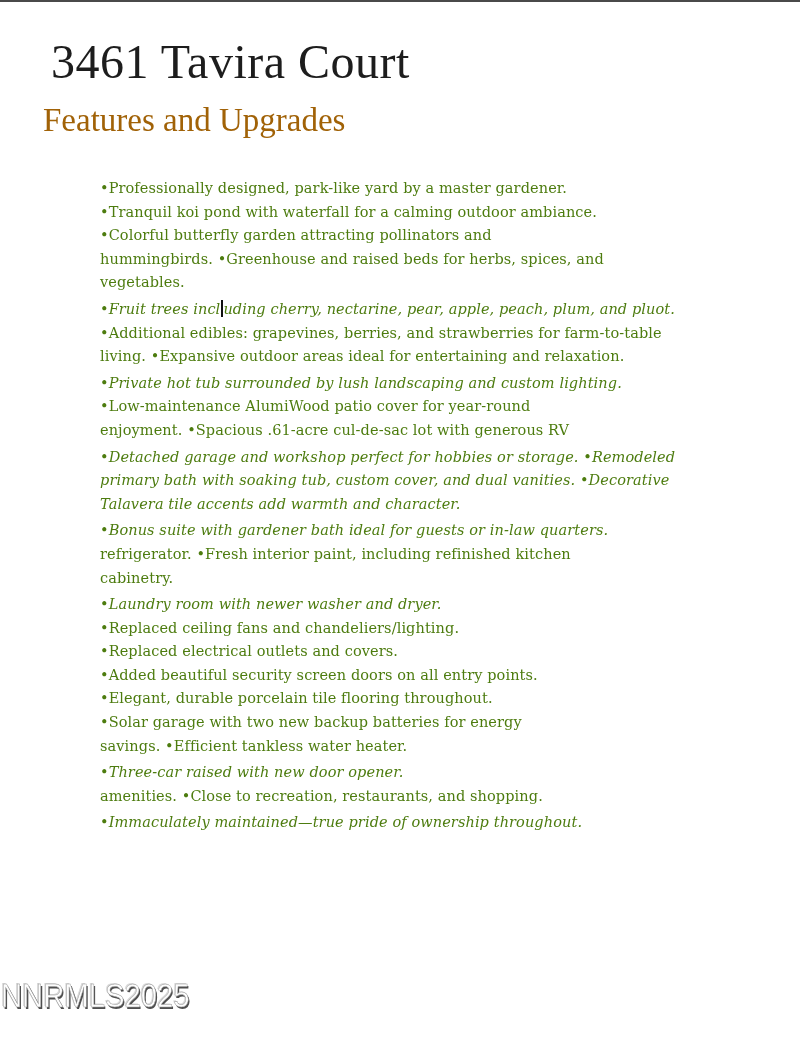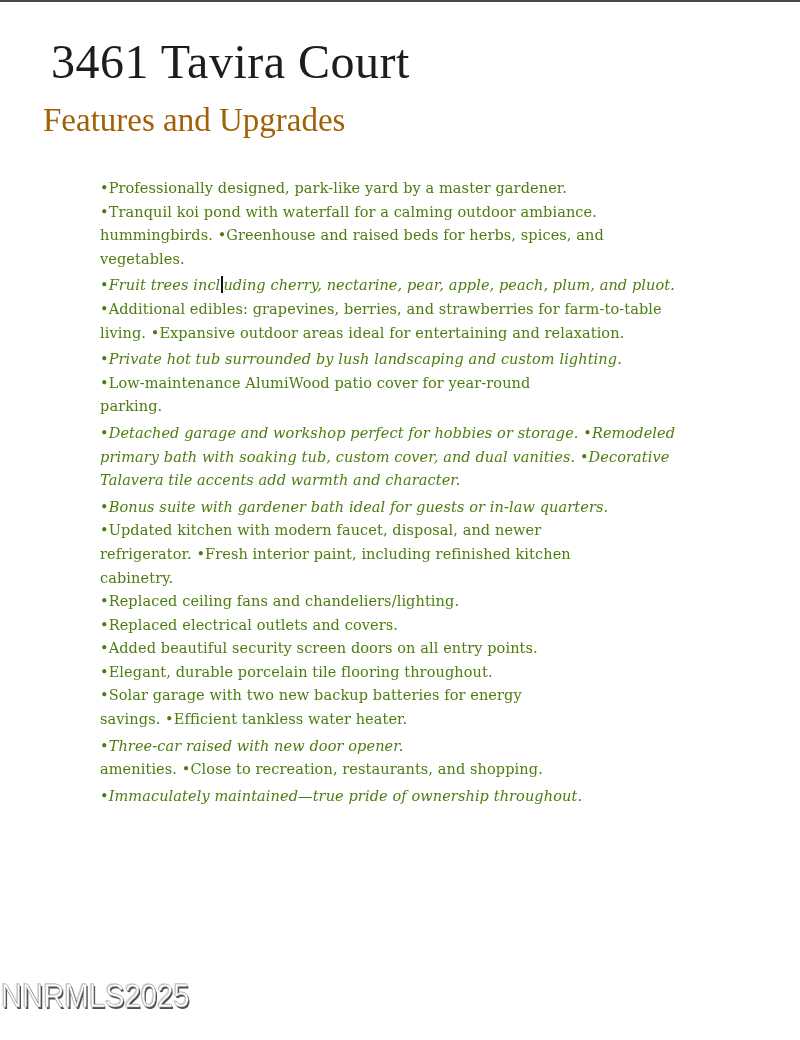--- a/index.html
+++ b/index.html
@@ -79,49 +79,52 @@
 <h2 class="page-subtitle">Features and Upgrades</h2>
 
 <div class="features" id="features">
     <div class="para">
       <div class="line">•Professionally designed, park-like yard by a master gardener.</div>
     </div>
     <div class="para">
       <div class="line">•Tranquil koi pond with waterfall for a calming outdoor ambiance.</div>
     </div>
     <div class="para">
+      <div class="line">•Colorful butterfly garden attracting pollinators and</div>
       <div class="line">hummingbirds. •Greenhouse and raised beds for herbs, spices, and</div>
       <div class="line">vegetables.</div>
     </div>
     <div class="para gap">
       <div class="line"><span>•Fruit trees incl</span><span class="caret"></span><span>uding cherry, nectarine, pear, apple, peach, plum, and pluot.</span></div>
     </div>
     <div class="para">
       <div class="line">•Additional edibles: grapevines, berries, and strawberries for farm-to-table</div>
       <div class="line">living. •Expansive outdoor areas ideal for entertaining and relaxation.</div>
     </div>
     <div class="para gap">
       <div class="line">•Private hot tub surrounded by lush landscaping and custom lighting.</div>
     </div>
     <div class="para">
       <div class="line">•Low-maintenance AlumiWood patio cover for year-round</div>
-      <div class="line">parking.</div>
+      <div class="line">enjoyment. •Spacious .61-acre cul-de-sac lot with generous RV</div>
     </div>
     <div class="para gap">
       <div class="line">•Detached garage and workshop perfect for hobbies or storage. •Remodeled</div>
       <div class="line">primary bath with soaking tub, custom cover, and dual vanities. •Decorative</div>
       <div class="line">Talavera tile accents add warmth and character.</div>
     </div>
     <div class="para gap">
       <div class="line">•Bonus suite with gardener bath ideal for guests or in-law quarters.</div>
     </div>
     <div class="para">
-      <div class="line">•Updated kitchen with modern faucet, disposal, and newer</div>
       <div class="line">refrigerator. •Fresh interior paint, including refinished kitchen</div>
       <div class="line">cabinetry.</div>
+    </div>
+    <div class="para gap">
+      <div class="line">•Laundry room with newer washer and dryer.</div>
     </div>
     <div class="para">
       <div class="line">•Replaced ceiling fans and chandeliers/lighting.</div>
     </div>
     <div class="para">
       <div class="line">•Replaced electrical outlets and covers.</div>
     </div>
     <div class="para">
       <div class="line">•Added beautiful security screen doors on all entry points.</div>
     </div>

